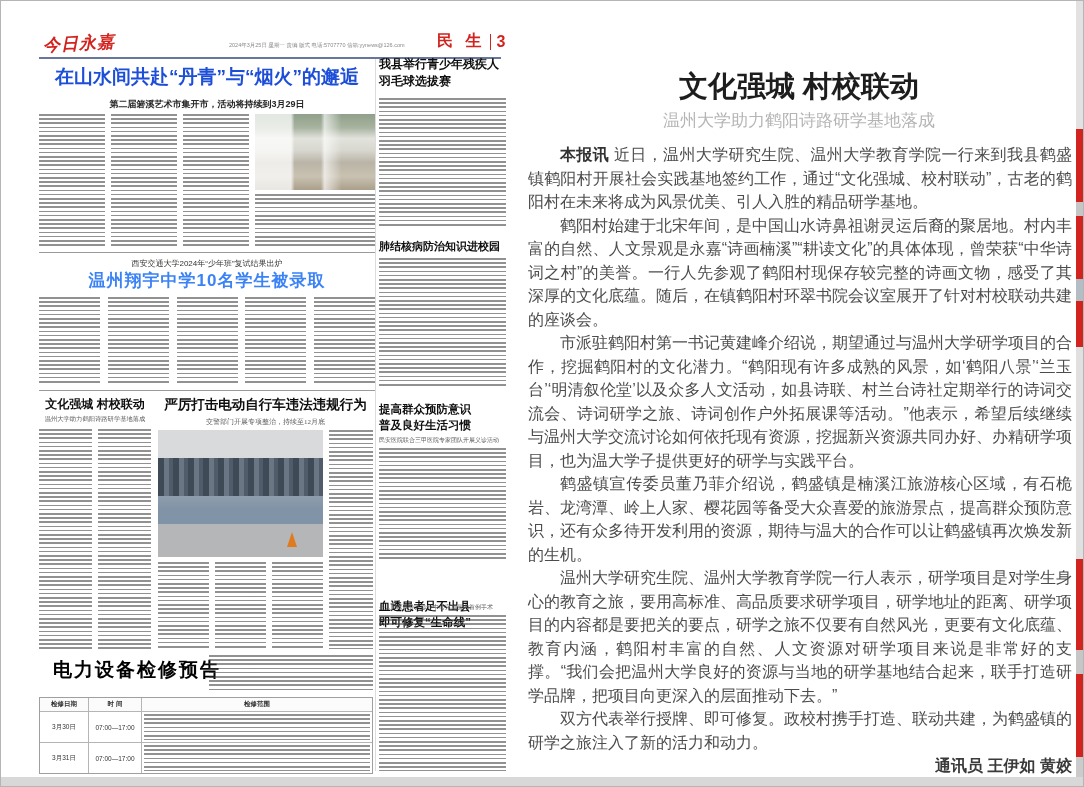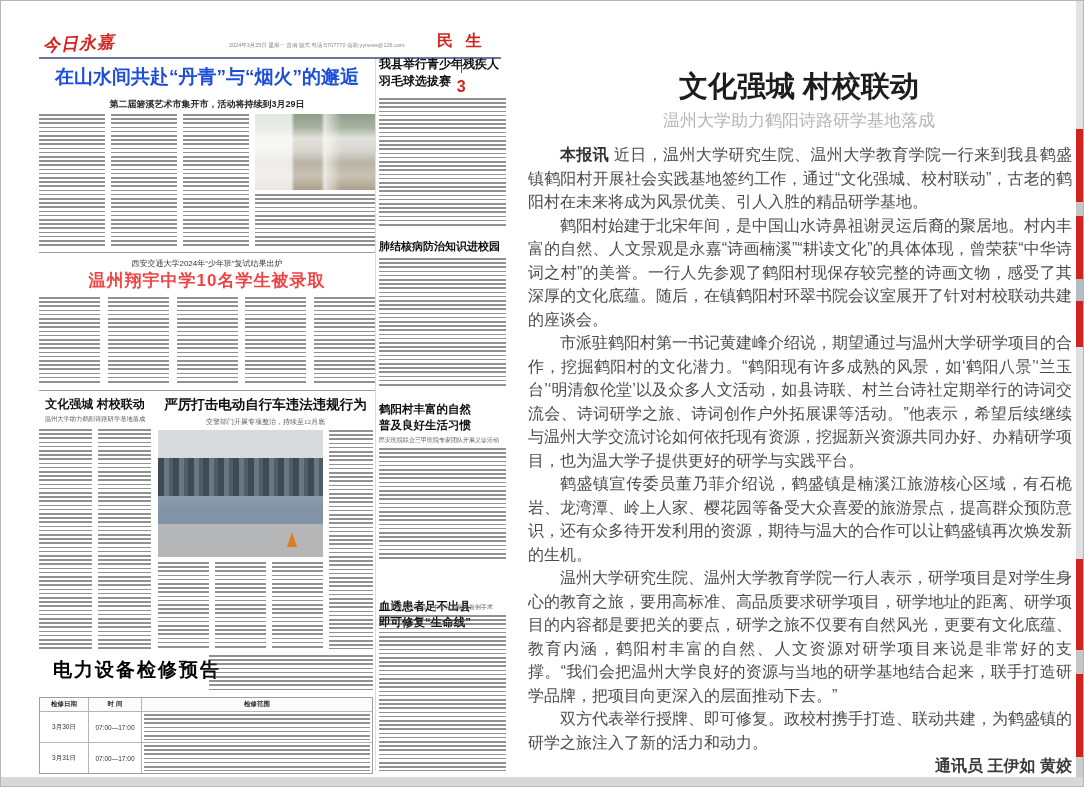--- a/index.html
+++ b/index.html
@@ -5,36 +5,36 @@
   html,body{margin:0;padding:0;background:#f2f2f2;}
   #app{position:relative;width:1084px;height:787px;background:#ffffff;
        border:1px solid #b5b5b5;box-sizing:border-box;overflow:hidden;
        font-family:"Liberation Sans","DejaVu Sans",sans-serif;}
   .abs{position:absolute;box-sizing:border-box;}
   
   #paper{left:30px;top:25px;width:478px;height:748px;background:#fff;}
   .logo{left:12px;top:6px;font-size:17px;font-weight:700;font-style:italic;
         color:var(--accent,#c5302c);letter-spacing:1px;transform:rotate(-3deg);}
   .infoline{left:198px;top:16px;width:210px;font-size:5.5px;color:#8a8a8a;white-space:nowrap;overflow:hidden;}
-  .section-box{left:406px;top:5px;display:flex;align-items:center;gap:5px;flex-direction:column;}
+  .section-box{left:406px;top:5px;display:flex;align-items:center;gap:5px;}
   .section-name{font-size:16px;font-weight:900;color:var(--accent,#c5302c);letter-spacing:4px;}
   .section-div{width:1px;height:16px;background:var(--accent,#c5302c);}
   .section-page{font-size:16px;font-weight:900;color:var(--accent,#c5302c);}
   .mast-rule{left:8px;top:31px;width:462px;height:2px;background:#67779c;}
   .h-main{left:8px;top:38px;width:336px;text-align:center;font-size:19px;line-height:26px;
           font-weight:900;color:#1d4ed8;white-space:nowrap;}
   .h-main-sub{left:8px;top:72px;width:336px;text-align:center;font-size:9px;font-weight:700;color:#262626;}
   .micro{background-image:repeating-linear-gradient(to bottom,
           rgba(55,55,55,.55) 0,rgba(55,55,55,.55) 1.6px,
           transparent 1.6px,transparent 4.2px);}
   .photo{overflow:hidden;}
   .vrule{left:344px;top:33px;width:1px;height:712px;background:#dcdcdc;}
   .box{border-top:1px solid #9a9a9a;border-bottom:1px solid #9a9a9a;}
   .kicker{top:5px;left:0;width:100%;text-align:center;font-size:8px;color:#333;}
-  .h-box{top:16px;left:0;width:100%;text-align:center;font-size:17px;font-weight:900;color:#ef4444;letter-spacing:1px;}
+  .h-box{top:16px;left:0;width:100%;text-align:center;font-size:17px;font-weight:900;color:#3b82f6;letter-spacing:1px;}
   .h-sm{font-weight:900;color:#0e0e0e;}
   .sub-sm{color:#5a5a5a;}
   .rc-head{font-size:12px;font-weight:900;color:#0e0e0e;line-height:17px;}
   
   .pw-table{border:1px solid #9f9f9f;}
   .pw-row{display:flex;border-top:1px solid #b5b5b5;}
   .pw-row:first-child{border-top:none;}
   .pw-c{border-left:1px solid #b5b5b5;display:flex;align-items:center;justify-content:center;
         font-size:6.5px;color:#333;}
   .pw-c:first-child{border-left:none;}
@@ -147,21 +147,21 @@
       <div class="abs" style="left:0;top:0;width:127px;height:172px;">
         <div class="rc-head">我县举行青少年残疾人羽毛球选拔赛</div>
         <div class="abs micro" style="left:0;top:42px;width:127px;height:130px;"></div>
       </div>
       <div class="abs" style="left:0;top:182px;width:127px;height:148px;">
         <div class="rc-head" style="font-size:11px;">肺结核病防治知识进校园</div>
         <div class="abs micro" style="left:0;top:20px;width:127px;height:128px;"></div>
       </div>
       <div class="abs" style="left:0;top:345px;width:127px;height:159px;">
         <div class="rc-head" style="font-size:11.5px;line-height:16px;">
-          <div>鹤阳村丰富的自然</div>
+          <div>提高群众预防意识</div>
           <div>普及良好生活习惯</div>
         </div>
         <div class="abs sub-sm" style="left:0;top:35px;width:127px;font-size:6px;">民安医院联合三甲医院专家团队开展义诊活动</div>
         <div class="abs micro" style="left:0;top:47px;width:127px;height:112px;"></div>
       </div>
       <div class="abs" style="left:0;top:512px;width:127px;height:203px;">
         <div class="rc-head" style="font-size:11.5px;line-height:16px;margin-top:30px;">
           <div>血透患者足不出县</div>
           <div>即可修复“生命线”</div>
         </div>

